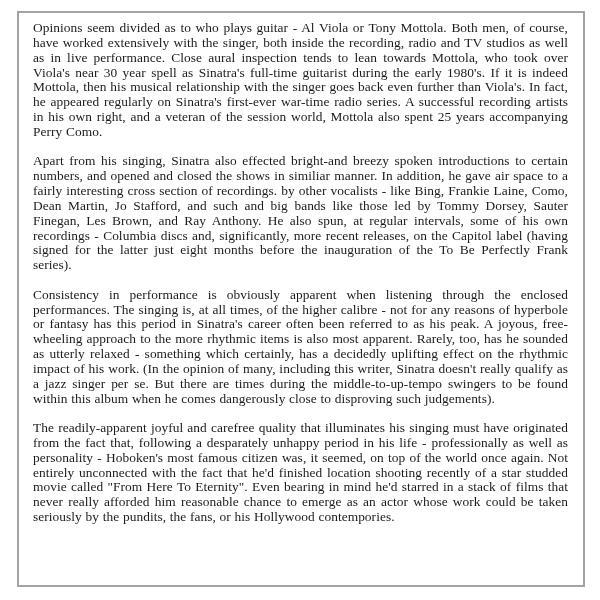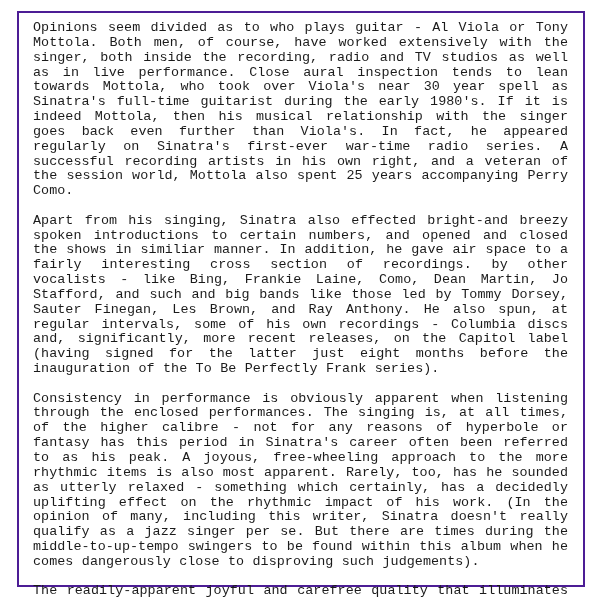--- a/index.html
+++ b/index.html
@@ -17,24 +17,23 @@
     background: #ffffff;
     font-family: "Liberation Serif", "DejaVu Serif", serif;
   }
   .page-frame {
     position: absolute;
     left: 17px;
     top: 11px;
     width: 568px;
     height: 576px;
     box-sizing: border-box;
-    border: 2px solid #4c1d95;
+    border: 2px solid #a3a3a3;
     background: #ffffff;
     padding: 8px 15px 10px 14px;
-    font-family: Liberation Mono, monospace;
   }
   .notes-text p {
     margin: 0 0 14.6px 0;
     font-size: 13.4px;
     line-height: 14.85px;
     color: #1b1b1b;
     text-align: justify;
     letter-spacing: 0.05px;
     word-spacing: 0.3px;
   }

